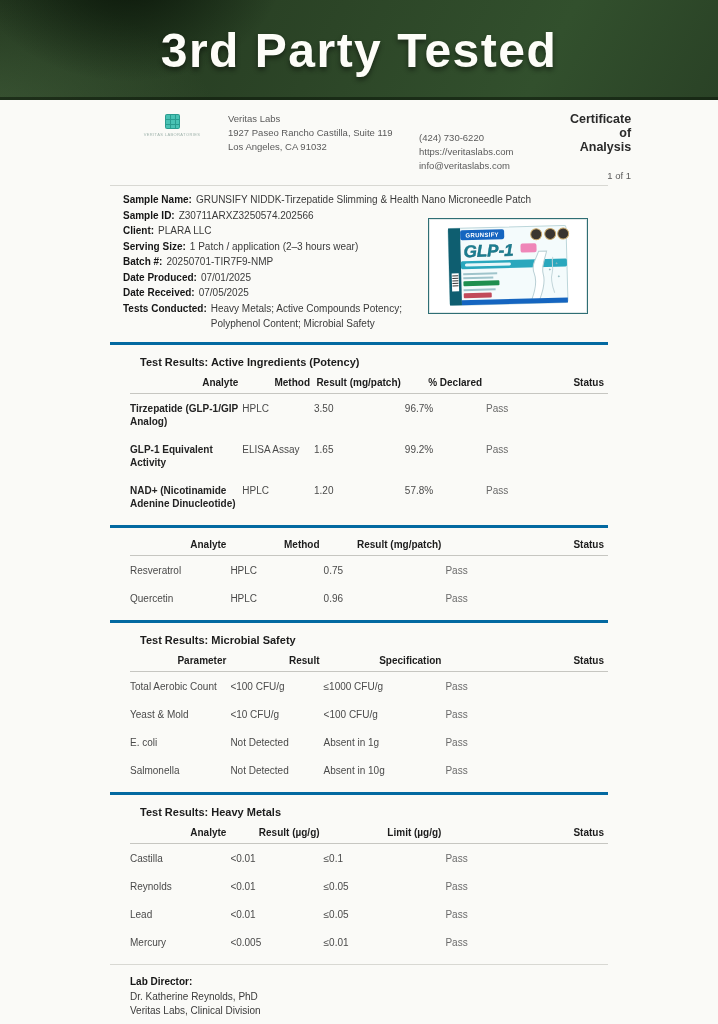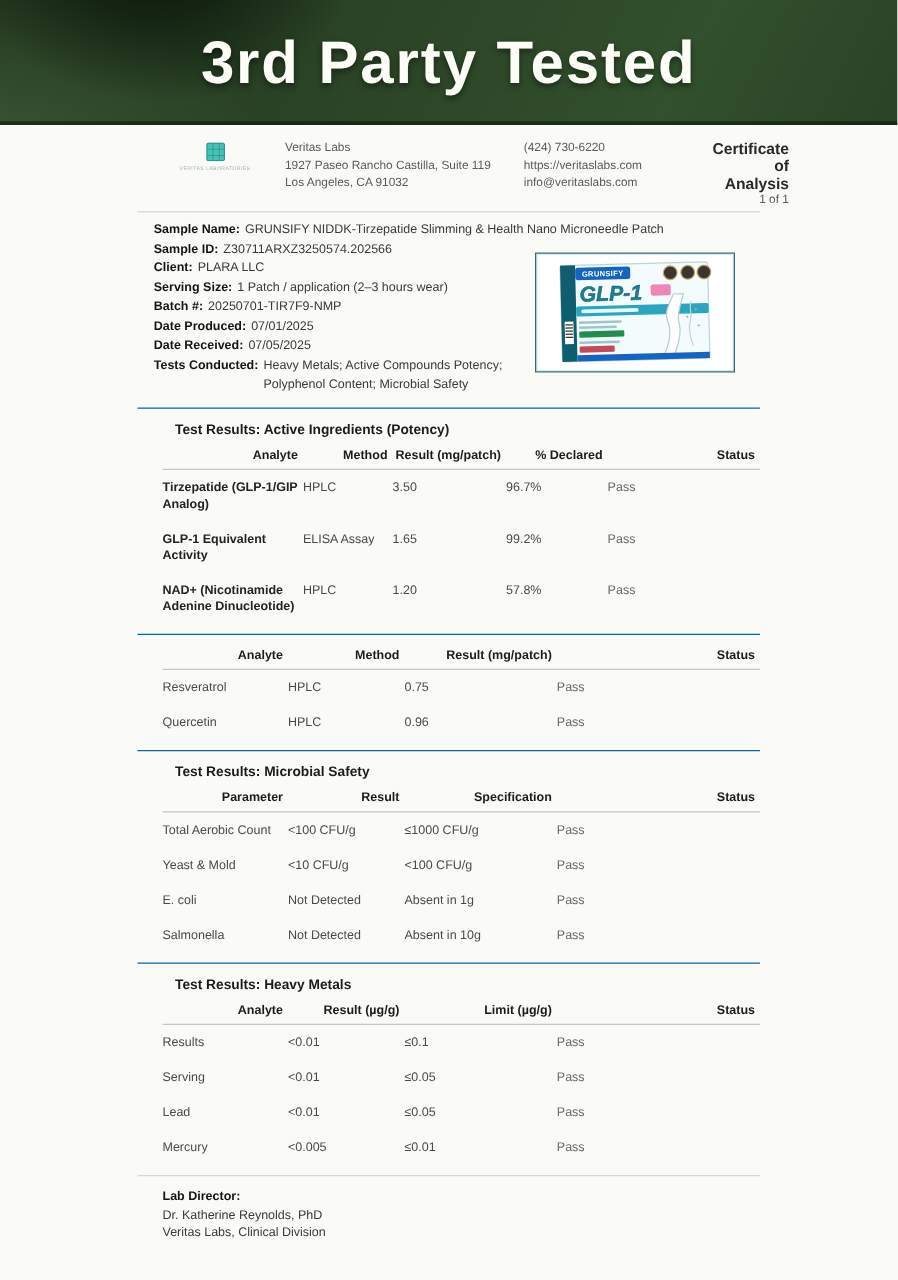--- a/index.html
+++ b/index.html
@@ -35,39 +35,39 @@
   .logo-col{width:80px;padding-top:4px;text-align:center;flex:0 0 auto;margin-left:22px;}
   .logo-sq{
     width:15px;height:15px;margin:0 auto;border-radius:2px;
     background:#49c2b4;
     box-shadow:inset 0 0 0 1px #2a9c90;
     background-image:linear-gradient(#2a9c90 1px, transparent 1px),linear-gradient(90deg,#2a9c90 1px, transparent 1px);
     background-size:5px 5px;
   }
   .logo-caption{font-size:4px;color:#9fb3ac;letter-spacing:.4px;margin-top:3px;white-space:nowrap;}
   .lab-id{width:175px;flex:0 0 auto;font-size:9.5px;color:#5a5a5a;line-height:14px;padding-top:2px;}
-  .lab-contact{width:135px;flex:0 0 auto;font-size:9.5px;color:#5a5a5a;line-height:14px;padding-top:2px;}
+  .lab-contact{width:135px;flex:0 0 auto;font-size:9.5px;color:#5a5a5a;line-height:14px;padding-top:2px;margin-top:19px;}
   .lab-right{flex:1;text-align:right;padding-top:2px;}
   .doc-title{font-size:12.5px;font-weight:700;color:#2a2a2a;}
-  .page-ind{font-size:9.5px;color:#5a5a5a;}
+  .page-ind{font-size:9.5px;color:#5a5a5a;margin-top:16px;}
   
   .sample{position:relative;padding:6px 0 10px 13px;min-height:140px;}
   .field{display:flex;font-size:10px;line-height:15.5px;max-width:300px;}
   .field.wide{max-width:480px;}
   .flabel{font-weight:700;color:#151515;margin-right:4px;white-space:nowrap;}
   .fvalue{color:#3a3a3a;}
   
   .product{
     position:absolute;right:20px;top:32px;
     width:158px;height:94px;background:#ffffff;
     border:1px solid #2e6e74;box-shadow:0 0 0 1px #dfe8e8 inset;
     display:flex;align-items:center;justify-content:center;
   }
   
-  .sec{border-top:1px solid #0369a1;padding:9px 0 8px 0;}
+  .sec{border-top:3px solid #0369a1;padding:9px 0 8px 0;}
   .sec-title{font-size:11px;font-weight:700;color:#1c1c1c;padding-left:30px;margin:2px 0 7px 0;}
   .tbl{padding-left:20px;}
   .trow{display:grid;}
   .g5{grid-template-columns:23.5% 15% 19% 17% 1fr;}
   .g4{grid-template-columns:21% 19.5% 25.5% 1fr;}
   .th{font-size:10px;font-weight:700;color:#1c1c1c;padding:2px 4px 5px 0;text-align:right;}
   .thead{border-bottom:1px solid #c6c6c1;}
   .td{font-size:10px;color:#4a4a4a;padding:8px 4px 7px 0;line-height:13px;}
   .td.analyte{font-weight:700;color:#232323;}
   .td.status{color:#6a6a6a;}
@@ -286,27 +286,27 @@
   <div class="sec">
     <div class="sec-title">Test Results: Heavy Metals</div>
     <div class="tbl">
       <div class="trow g4 thead">
         <div class="th">Analyte</div>
         <div class="th">Result (µg/g)</div>
         <div class="th">Limit (µg/g)</div>
         <div class="th">Status</div>
       </div>
       <div class="trow g4">
-        <div class="td">Results</div>
+        <div class="td">Castilla</div>
         <div class="td">&lt;0.01</div>
         <div class="td">≤0.1</div>
         <div class="td status">Pass</div>
       </div>
       <div class="trow g4">
-        <div class="td">Serving</div>
+        <div class="td">Reynolds</div>
         <div class="td">&lt;0.01</div>
         <div class="td">≤0.05</div>
         <div class="td status">Pass</div>
       </div>
       <div class="trow g4">
         <div class="td">Lead</div>
         <div class="td">&lt;0.01</div>
         <div class="td">≤0.05</div>
         <div class="td status">Pass</div>
       </div>

